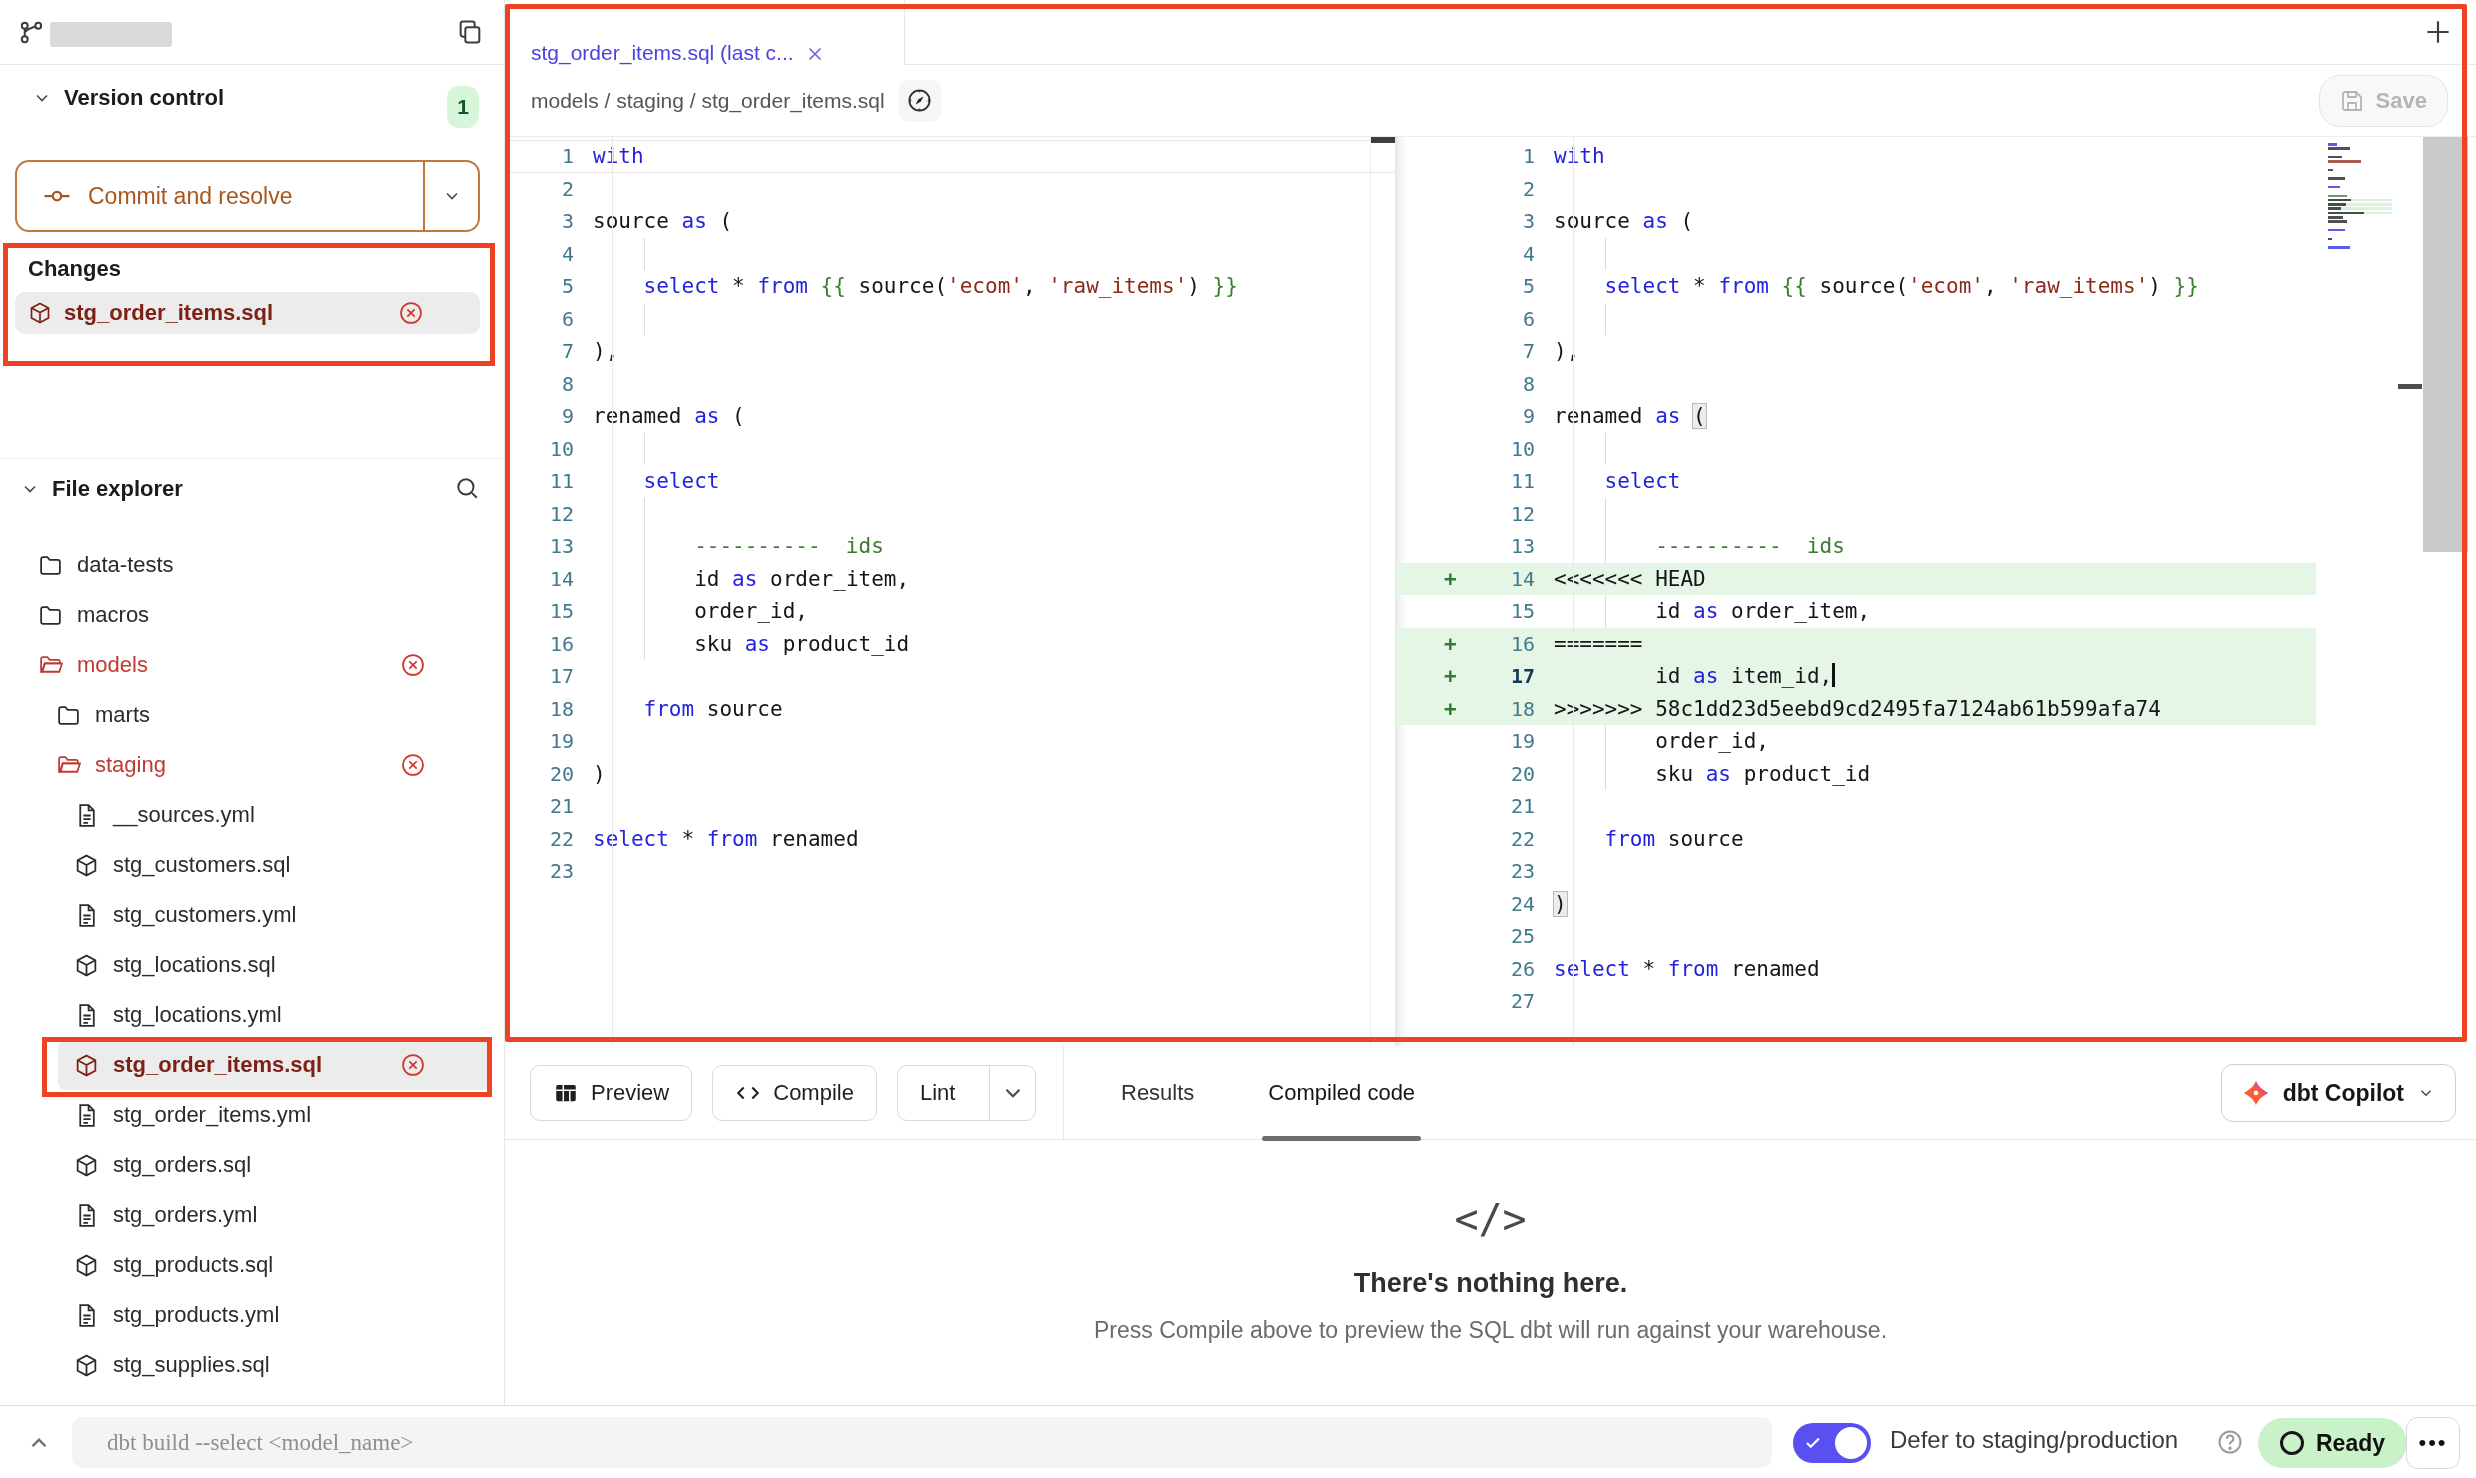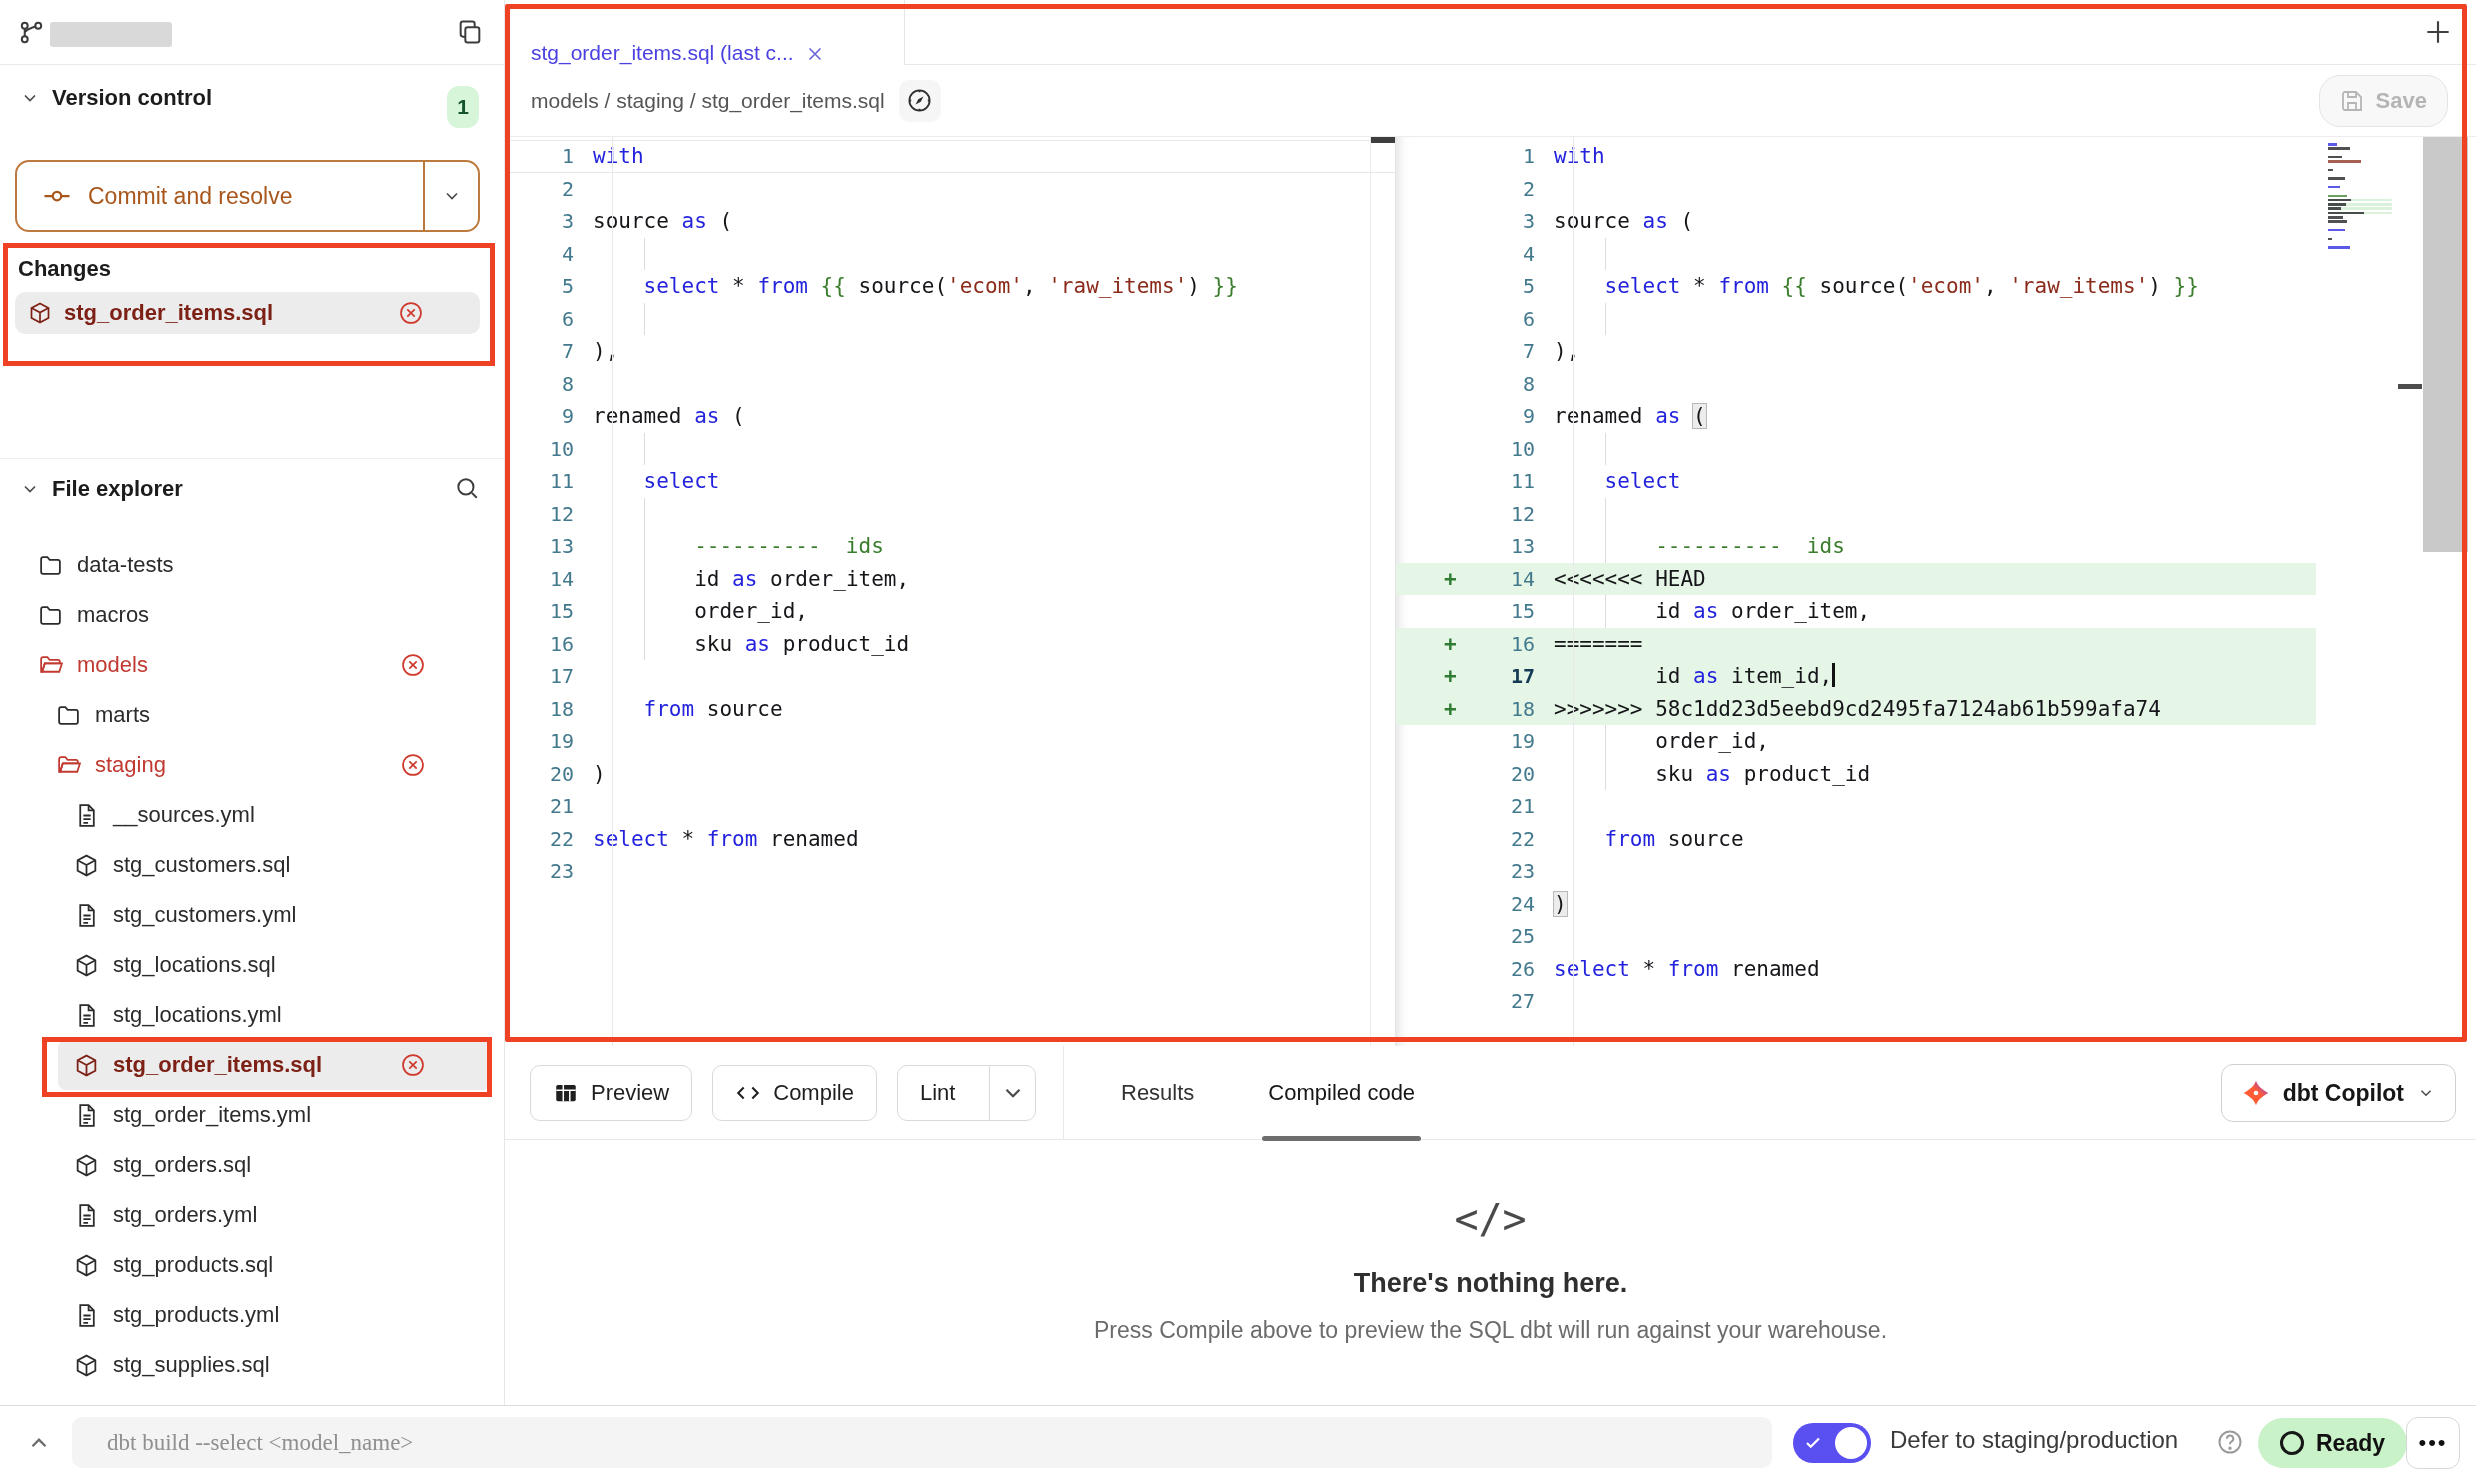--- a/index.html
+++ b/index.html
@@ -9,36 +9,36 @@
 
   
   .sidebar { position:absolute; left:0; top:0; width:505px; height:1405px;
              border-right:1px solid #e7e7e7; background:#fff; overflow:hidden; }
   .sb-header { position:relative; height:65px; border-bottom:1px solid #e9e9e9; }
   .branch-icon { position:absolute; left:18px; top:19px; width:27px; height:27px; color:#3c3c3c; }
   .branch-ph { position:absolute; left:50px; top:22px; width:122px; height:25px; background:#d9d9d9; border-radius:3px; }
   .copy-icon { position:absolute; right:20px; top:18px; width:28px; height:28px; color:#3c3c3c; cursor:pointer; }
 
   .chev { display:inline-block; width:20px; height:20px; color:#4a4a4a; }
-  .sec-head { position:absolute; left:0; width:100%; height:46px; display:flex; align-items:center; }
+  .sec-head { position:absolute; left:12px; width:100%; height:46px; display:flex; align-items:center; }
   .sec-head .chev { margin-left:20px; }
   .sec-title { margin-left:12px; font-size:22px; font-weight:700; color:#1c1c1c; }
 
   .vc-badge { position:absolute; right:25px; top:86px; width:32px; height:42px; background:#d7f5d9;
               border-radius:12px; display:flex; align-items:center; justify-content:center;
               font-size:21px; font-weight:600; color:#14532d; }
 
   .commit-btn { position:absolute; left:15px; top:160px; width:465px; height:72px; background:#fff;
                 border:2px solid #bc7a3e; border-radius:14px; display:flex; align-items:center; cursor:pointer; }
   .commit-icon { width:30px; height:30px; margin-left:25px; color:#a8561b; }
   .commit-label { margin-left:16px; font-size:23px; font-weight:500; color:#a8561b; flex:1; }
   .commit-split { width:55px; height:100%; border-left:2px solid #bc7a3e; display:flex;
                   align-items:center; justify-content:center; color:#a8561b; }
 
-  .changes-title { position:absolute; left:18px; top:256px; font-size:22px; font-weight:700; color:#1c1c1c; }
+  .changes-title { position:absolute; left:28px; top:256px; font-size:22px; font-weight:700; color:#1c1c1c; }
   .changes-row { position:absolute; left:15px; top:292px; width:465px; height:42px; background:#ececec;
                  border-radius:10px; display:flex; align-items:center; color:#7d2016; cursor:pointer; }
   .changes-row .ficon { width:24px; height:24px; margin-left:13px; }
   .changes-row .flabel { margin-left:12px; font-size:22px; font-weight:600; }
   .remove { position:absolute; width:26px; height:26px; color:#cf3a2e; cursor:pointer; }
   .changes-row .remove { right:56px; top:8px; }
 
   .fe-wrap { position:absolute; left:0; top:458px; width:100%; border-top:1px solid #efefef; }
   .fe-head { position:relative; height:60px; display:flex; align-items:center; }
   .fe-head .chev { margin-left:20px; }

